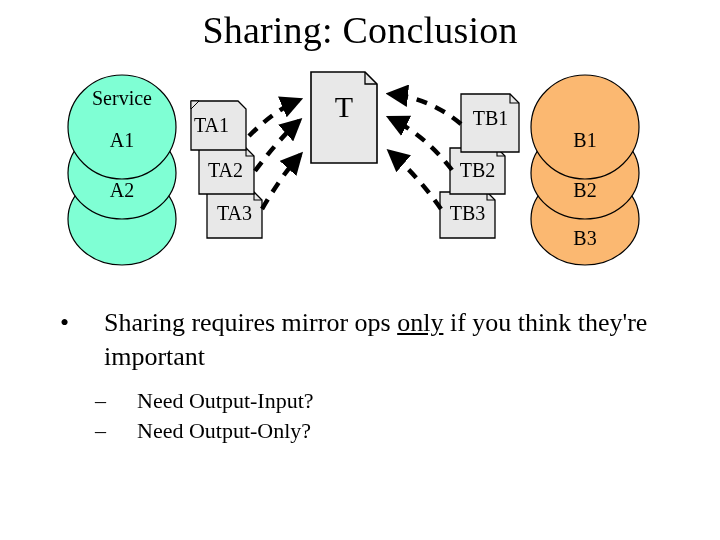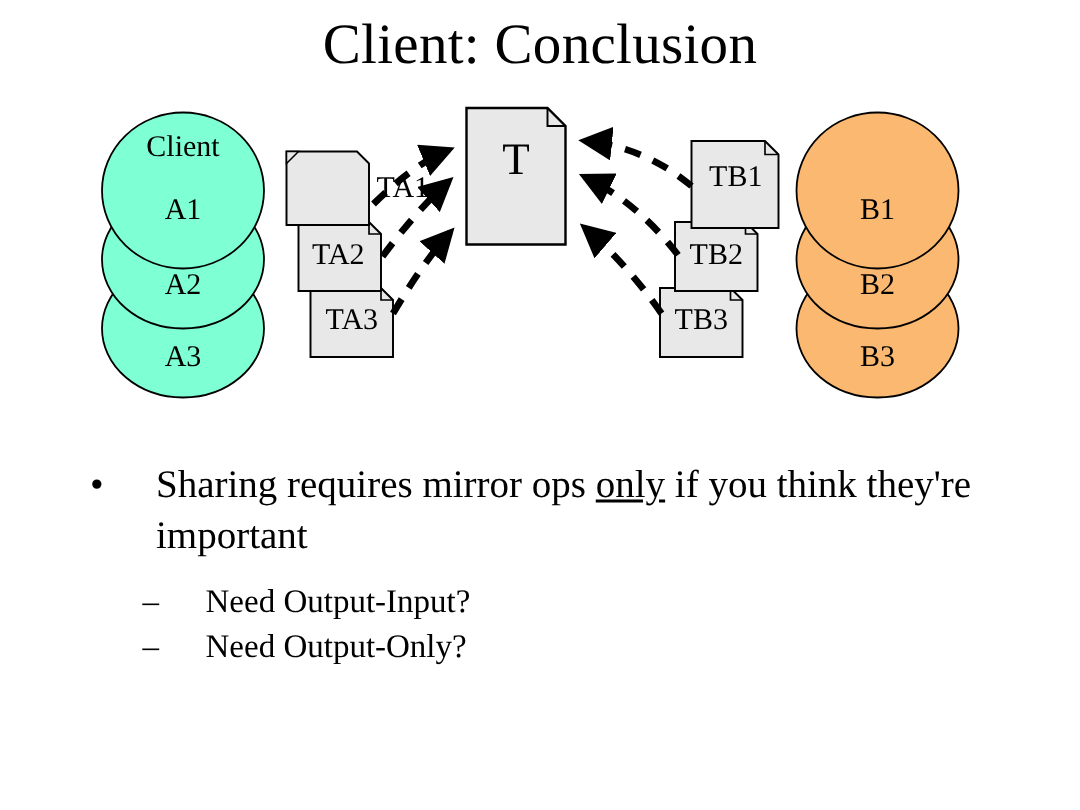--- a/index.html
+++ b/index.html
@@ -96,21 +96,21 @@
     font-size: 22px;
     line-height: 30px;
   }
   #sub-list { margin-top: 12px; }
 </style>
 </head>
 <body>
 
 <div id="slide">
 
-  <div id="title">Client: Conclusion</div>
+  <div id="title">Sharing: Conclusion</div>
 
   <div id="diagram">
 
     <svg width="720" height="300" viewBox="0 0 720 300">
       <defs>
         <marker id="arrowR" viewBox="0 0 10 10" refX="8" refY="5" markerWidth="5" markerHeight="5" orient="auto-start-reverse">
           <path d="M 0 0 L 10 5 L 0 10 z" fill="#000000"></path>
         </marker>
       </defs>
 
@@ -163,30 +163,29 @@
         <path d="M 262 209 Q 282 175 300 155" marker-end="url(#arrowR)"></path>
       </g>
 
       <g fill="none" stroke="#000000" stroke-width="4.5" stroke-dasharray="11,9" stroke-linecap="butt">
         <path d="M 461 124 Q 430 98 390 94" marker-end="url(#arrowR)"></path>
         <path d="M 452 170 Q 425 135 390 118" marker-end="url(#arrowR)"></path>
         <path d="M 441 209 Q 418 176 390 152" marker-end="url(#arrowR)"></path>
       </g>
     </svg>
 
-    <div class="stack-label" style="left:68px; top:88px; width:108px;">Client</div>
+    <div class="stack-label" style="left:68px; top:88px; width:108px;">Service</div>
     <div class="stack-label" style="left:68px; top:130px; width:108px;">A1</div>
     <div class="stack-label" style="left:68px; top:180px; width:108px;">A2</div>
-    <div class="stack-label" style="left:68px; top:228px; width:108px;">A3</div>
 
     <div class="stack-label" style="left:531px; top:130px; width:108px;">B1</div>
     <div class="stack-label" style="left:531px; top:180px; width:108px;text-align:center;">B2</div>
     <div class="stack-label" style="left:531px; top:228px; width:108px;">B3</div>
 
-    <div class="doc-label" style="left:207px; top:115px; width:41px;padding-left:41px;">TA1</div>
+    <div class="doc-label" style="left:191px; top:115px; width:41px;">TA1</div>
     <div class="doc-label" style="left:199px; top:160px; width:53px;">TA2</div>
     <div class="doc-label" style="left:207px; top:203px; width:55px;">TA3</div>
 
     <div class="doc-label big" style="left:311px; top:92px; width:66px;">T</div>
 
     <div class="doc-label" style="left:463px; top:108px; width:55px;">TB1</div>
     <div class="doc-label" style="left:450px; top:160px; width:55px;">TB2</div>
     <div class="doc-label" style="left:440px; top:203px; width:55px;">TB3</div>
   </div>
 

